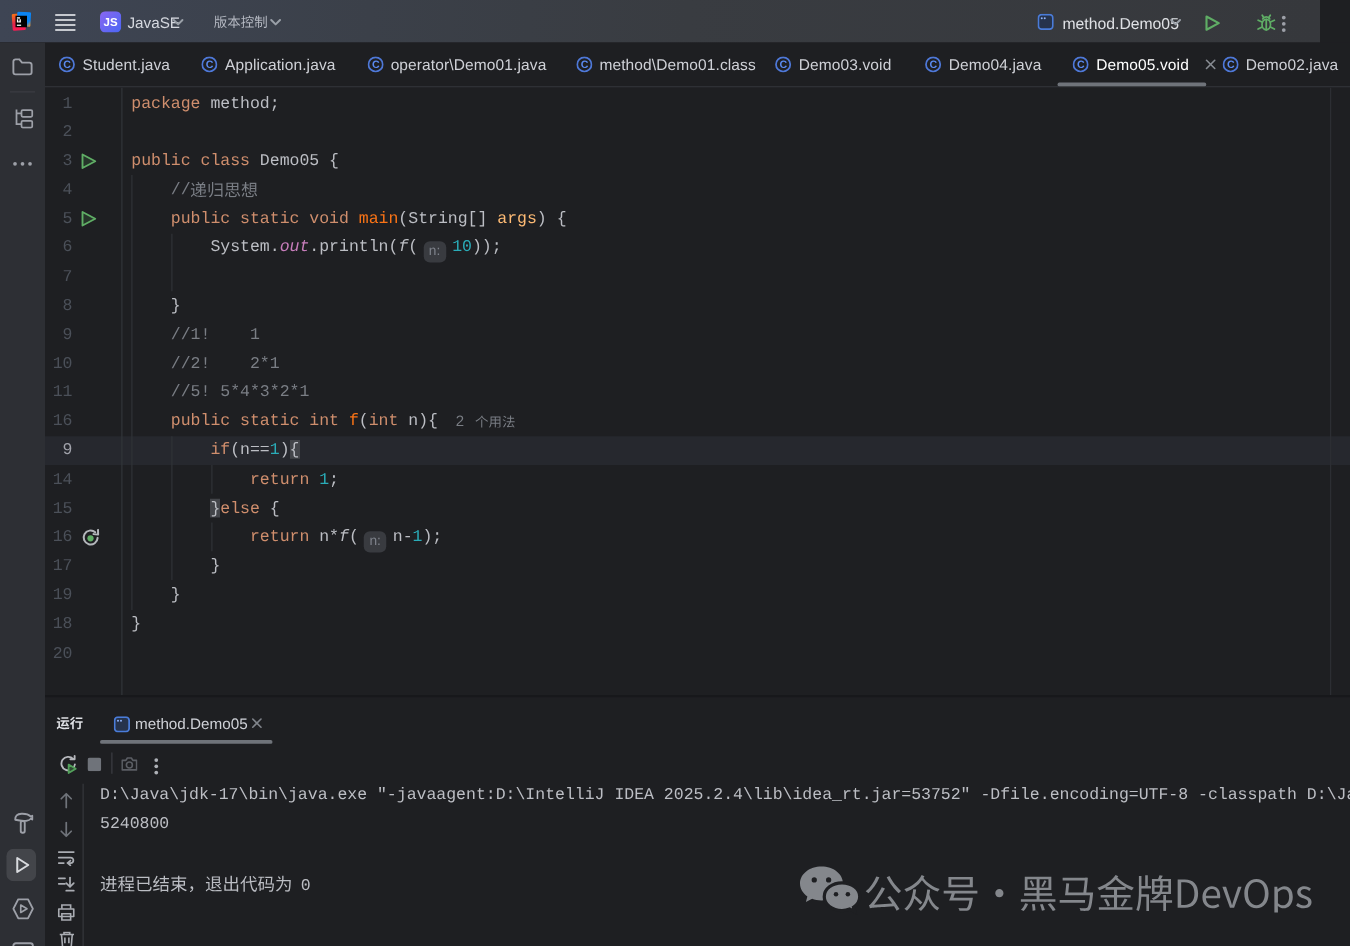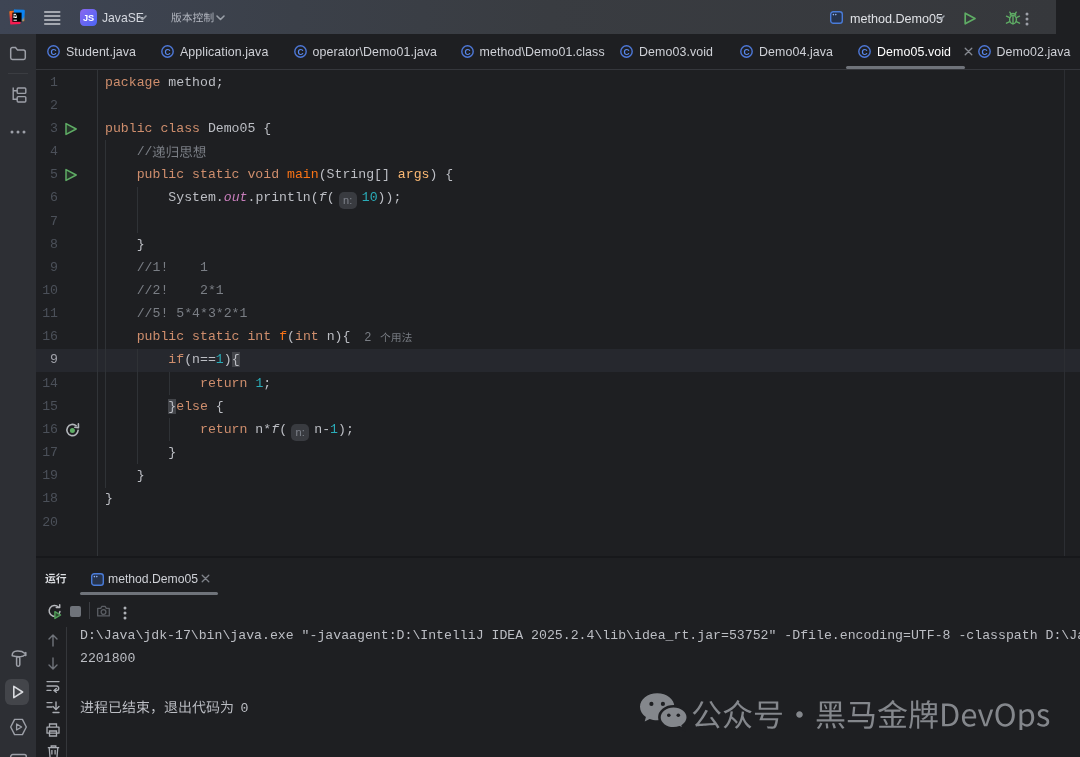--- a/index.html
+++ b/index.html
@@ -323,21 +323,21 @@
           <path d="M3.5,8 h7 v5 h-7 Z"></path>
         </g>
       </svg></div>
     <div style="position:absolute;left:11px;top:187px;line-height:0"><svg width="13" height="12" viewBox="0 0 13 12">
         <g fill="none" stroke="#a9acb2" stroke-width="1.3">
           <path d="M0.8,2.6 h11.4 M4.2,2.6 V1 h4.6 v1.6"></path>
           <path d="M2.2,2.6 l0.8,9.4 M10.8,2.6 l-0.8,9.4 M4.9,5 v4.5 M8.1,5 v4.5"></path>
         </g>
       </svg></div>
     <div class="abs mono" style="left:44px;top:69.5px;width:1000px;overflow:hidden">D:\Java\jdk-17\bin\java.exe "-javaagent:D:\IntelliJ IDEA 2025.2.4\lib\idea_rt.jar=53752" -Dfile.encoding=UTF-8 -classpath D:\Java-learn</div>
-    <div class="abs mono" style="left:44px;top:92.7px">2201800</div>
+    <div class="abs mono" style="left:44px;top:92.7px">5240800</div>
     <div style="position:absolute;left:44px;top:142px;line-height:0"><svg width="154.0" height="14" viewBox="0 0 154.0 14">
         <path fill="#bcbec4" d="M1.13 1.43C1.9 2.13 2.84 3.15 3.28 3.79L4.09 3.12C3.63 2.51 2.66 1.54 1.89 0.85ZM10.08 0.85V3.11H7.77V0.85H6.73V3.11H4.75V4.12H6.73V5.75L6.71 6.62H4.66V7.63H6.59C6.38 8.69 5.92 9.73 4.87 10.53C5.1 10.68 5.49 11.07 5.63 11.28C6.87 10.33 7.42 8.97 7.63 7.63H10.08V11.2H11.13V7.63H13.22V6.62H11.13V4.12H12.94V3.11H11.13V0.85ZM7.77 4.12H10.08V6.62H7.74L7.77 5.77ZM3.67 5.63H0.7V6.61H2.63V10.63C2 10.86 1.27 11.48 0.53 12.29L1.23 13.24C1.96 12.29 2.65 11.47 3.12 11.47C3.43 11.47 3.88 11.93 4.47 12.29C5.43 12.91 6.61 13.06 8.34 13.06C9.67 13.06 12.19 12.98 13.19 12.92C13.2 12.61 13.37 12.11 13.5 11.83C12.14 11.98 10.02 12.1 8.37 12.1C6.79 12.1 5.61 12 4.69 11.42C4.23 11.13 3.93 10.86 3.67 10.71Z M21.45 2.06H25.68V4.63H21.45ZM20.47 1.15V5.54H26.7V1.15ZM20.27 9.39V10.3H23.02V12.14H19.33V13.06H27.48V12.14H24.05V10.3H26.87V9.39H24.05V7.7H27.17V6.78H19.95V7.7H23.02V9.39ZM19.05 0.76C18.02 1.23 16.17 1.64 14.6 1.9C14.73 2.13 14.87 2.48 14.91 2.7C15.57 2.62 16.27 2.49 16.97 2.35V4.51H14.69V5.49H16.83C16.27 7.1 15.3 8.92 14.39 9.91C14.57 10.16 14.83 10.58 14.94 10.88C15.65 10.01 16.39 8.62 16.97 7.21V13.41H18V7.38C18.48 7.97 19.04 8.72 19.28 9.11L19.91 8.29C19.63 7.97 18.41 6.71 18 6.36V5.49H19.75V4.51H18V2.11C18.66 1.96 19.28 1.78 19.78 1.57Z M29.3 1.43V2.48H38.46V6.16H31.11V3.85H30.04V10.89C30.04 12.63 30.76 13.05 33.03 13.05C33.56 13.05 37.73 13.05 38.29 13.05C40.6 13.05 41.06 12.28 41.33 9.7C41.02 9.65 40.54 9.46 40.26 9.27C40.07 11.52 39.83 12.01 38.3 12.01C37.35 12.01 33.71 12.01 32.97 12.01C31.43 12.01 31.11 11.8 31.11 10.91V7.2H38.46V7.9H39.55V1.43Z M42.49 11.58 42.67 12.66C44.06 12.35 45.92 11.96 47.68 11.55L47.6 10.58C45.72 10.96 43.79 11.37 42.49 11.58ZM42.78 6.34C42.99 6.24 43.34 6.17 45.12 5.96C44.49 6.85 43.9 7.55 43.64 7.81C43.18 8.32 42.85 8.65 42.53 8.72C42.66 9 42.83 9.52 42.88 9.74C43.22 9.56 43.72 9.45 47.63 8.74C47.6 8.51 47.56 8.09 47.57 7.81L44.45 8.32C45.58 7.1 46.69 5.61 47.64 4.1L46.68 3.51C46.41 4.02 46.1 4.52 45.78 5.01L43.92 5.17C44.74 4 45.56 2.52 46.19 1.09L45.11 0.64C44.55 2.28 43.54 4.02 43.22 4.47C42.92 4.91 42.67 5.24 42.42 5.29C42.55 5.59 42.73 6.12 42.78 6.34ZM50.95 0.55V2.44H47.71V3.44H50.95V5.63H48.06V6.64H54.96V5.63H52.02V3.44H55.2V2.44H52.02V0.55ZM48.43 8.06V13.43H49.45V12.82H53.56V13.37H54.61V8.06ZM49.45 11.87V9.02H53.56V11.87Z M58.03 4.56V8.6H61.88C60.58 10.08 58.49 11.42 56.56 12.1C56.8 12.31 57.12 12.71 57.29 12.96C59.11 12.25 61.05 10.92 62.44 9.39V13.44H63.52V9.32C64.9 10.89 66.89 12.25 68.77 12.99C68.94 12.71 69.27 12.29 69.52 12.08C67.55 11.42 65.42 10.08 64.12 8.6H68.03V4.56H63.52V3.04H68.98V2.04H63.52V0.57H62.44V2.04H57.06V3.04H62.44V4.56ZM59.04 5.5H62.44V7.66H59.04ZM63.52 5.5H66.95V7.66H63.52Z M72.2 13.82C73.67 13.3 74.62 12.15 74.62 10.64C74.62 9.66 74.2 9.03 73.43 9.03C72.86 9.03 72.37 9.38 72.37 10.04C72.37 10.7 72.84 11.03 73.42 11.03L73.65 11C73.58 11.97 72.97 12.63 71.89 13.08Z M85.12 1.68C85.89 2.37 86.79 3.35 87.18 3.99L88.03 3.36C87.6 2.72 86.67 1.78 85.93 1.12ZM94.92 4.2V5.56H90.54V4.2ZM94.92 3.37H90.54V2.06H94.92ZM89.38 11.16C89.66 10.98 90.09 10.82 93.02 10C92.99 9.8 92.96 9.39 92.97 9.11L90.54 9.74V6.44H95.94V1.19H89.47V9.3C89.47 9.88 89.14 10.16 88.9 10.29C89.07 10.49 89.31 10.91 89.38 11.16ZM91.84 7.42C93.34 8.5 95.14 10.08 95.98 11.12L96.77 10.5C96.29 9.94 95.55 9.25 94.74 8.58C95.49 8.15 96.35 7.57 97.06 7.03L96.22 6.41C95.69 6.89 94.82 7.55 94.07 8.04C93.56 7.62 93.04 7.22 92.55 6.89ZM87.63 5.54H84.73V6.52H86.63V10.85C86 11.09 85.29 11.65 84.57 12.35L85.22 13.22C85.97 12.36 86.7 11.62 87.21 11.62C87.53 11.62 87.98 12.03 88.56 12.36C89.53 12.92 90.75 13.06 92.4 13.06C93.74 13.06 96.19 12.98 97.2 12.92C97.23 12.63 97.38 12.14 97.5 11.87C96.14 12.03 94.05 12.12 92.43 12.12C90.9 12.12 89.7 12.03 88.79 11.54C88.26 11.23 87.93 10.96 87.63 10.82Z M99.46 7.55V12.61H109.4V13.41H110.53V7.55H109.4V11.56H105.55V6.66H109.97V1.82H108.84V5.64H105.55V0.57H104.4V5.64H101.19V1.83H100.1V6.66H104.4V11.56H100.62V7.55Z M122.01 1.36C122.84 2.06 123.82 3.04 124.28 3.67L125.09 3.11C124.61 2.48 123.61 1.53 122.77 0.85ZM119.67 0.76C119.73 2.24 119.83 3.64 119.95 4.93L116.54 5.36L116.69 6.36L120.06 5.94C120.6 10.33 121.72 13.26 124.04 13.43C124.78 13.47 125.34 12.74 125.65 10.32C125.44 10.22 124.98 9.97 124.77 9.76C124.63 11.38 124.4 12.21 124 12.19C122.5 12.04 121.58 9.52 121.1 5.8L125.37 5.26L125.22 4.27L120.99 4.8C120.85 3.56 120.76 2.18 120.72 0.76ZM116.38 0.7C115.46 2.93 113.9 5.07 112.29 6.44C112.48 6.68 112.8 7.21 112.91 7.45C113.55 6.87 114.18 6.17 114.79 5.4V13.41H115.86V3.86C116.44 2.97 116.96 2 117.38 1.02Z M131.74 9.45V10.4H137.09V9.45ZM132.87 3.22C132.78 4.61 132.59 6.48 132.41 7.6H132.69L138.08 7.62C137.82 10.68 137.51 11.93 137.14 12.29C137 12.43 136.86 12.46 136.61 12.45C136.36 12.45 135.73 12.45 135.06 12.38C135.23 12.64 135.32 13.05 135.35 13.34C136.02 13.38 136.67 13.38 137.03 13.36C137.45 13.33 137.72 13.23 137.98 12.92C138.49 12.42 138.81 10.95 139.13 7.17C139.15 7.01 139.16 6.71 139.16 6.71H137.42C137.65 4.97 137.87 2.87 137.98 1.41L137.24 1.33L137.07 1.39H132.2V2.35H136.89C136.78 3.58 136.6 5.29 136.43 6.71H133.52C133.64 5.67 133.78 4.35 133.85 3.29ZM126.71 1.3V2.27H128.42C128.03 4.41 127.4 6.4 126.41 7.73C126.57 8.01 126.81 8.6 126.88 8.86C127.15 8.51 127.4 8.13 127.62 7.71V12.8H128.53V11.68H131.11V5.61H128.55C128.91 4.56 129.21 3.43 129.43 2.27H131.52V1.3ZM128.53 6.57H130.19V10.74H128.53Z M142.27 1.34C142.83 2 143.46 2.9 143.74 3.47L144.69 3.01C144.4 2.44 143.74 1.57 143.16 0.95ZM146.99 7.13C147.7 7.98 148.53 9.16 148.89 9.9L149.81 9.39C149.44 8.67 148.58 7.53 147.85 6.71ZM145.75 0.59V2.24C145.75 2.77 145.74 3.33 145.7 3.93H141.15V4.98H145.59C145.24 7.48 144.13 10.29 140.77 12.47C141.02 12.64 141.41 13.01 141.6 13.24C145.18 10.86 146.33 7.73 146.66 4.98H151.49C151.3 9.74 151.07 11.62 150.65 12.05C150.5 12.22 150.35 12.26 150.04 12.25C149.7 12.25 148.82 12.25 147.87 12.17C148.08 12.47 148.22 12.94 148.23 13.26C149.1 13.3 149.98 13.33 150.47 13.29C150.99 13.23 151.31 13.12 151.63 12.71C152.18 12.07 152.38 10.09 152.6 4.48C152.6 4.31 152.61 3.93 152.61 3.93H146.78C146.8 3.35 146.82 2.77 146.82 2.25V0.59Z"></path>
       </svg></div>
     <div class="abs mono" style="left:204.5px;top:139.3px;line-height:23.17px">0</div>
     <div style="position:absolute;left:603px;top:134px;line-height:0"><svg width="50" height="40" viewBox="0 0 50 40">
         <path fill="#84878c" d="M18.2,1.2 C8.6,1.2 1,7.2 1,14.8 C1,19 3.3,22.7 6.9,25.1 L5.7,29.5 L10.7,26.9 C12.8,27.7 15.4,28.3 18.2,28.3 C27.8,28.3 35.4,22.3 35.4,14.8 C35.4,7.2 27.8,1.2 18.2,1.2 Z"></path>
         <circle cx="12.4" cy="11.9" r="2.1" fill="#1e1f22"></circle>
         <circle cx="23.9" cy="11.9" r="2.1" fill="#1e1f22"></circle>
         <path fill="#84878c" stroke="#1e1f22" stroke-width="2.6" d="M34.6,14.2 C26.8,14.2 20.4,19.1 20.4,25.3 C20.4,31.5 26.8,36.4 34.6,36.4 C36.8,36.4 38.9,36 40.7,35.3 L44.8,37.4 L43.8,33.8 C46.7,31.8 48.8,28.7 48.8,25.3 C48.8,19.1 42.4,14.2 34.6,14.2 Z"></path>
         <circle cx="29.8" cy="23.3" r="1.8" fill="#1e1f22"></circle>

